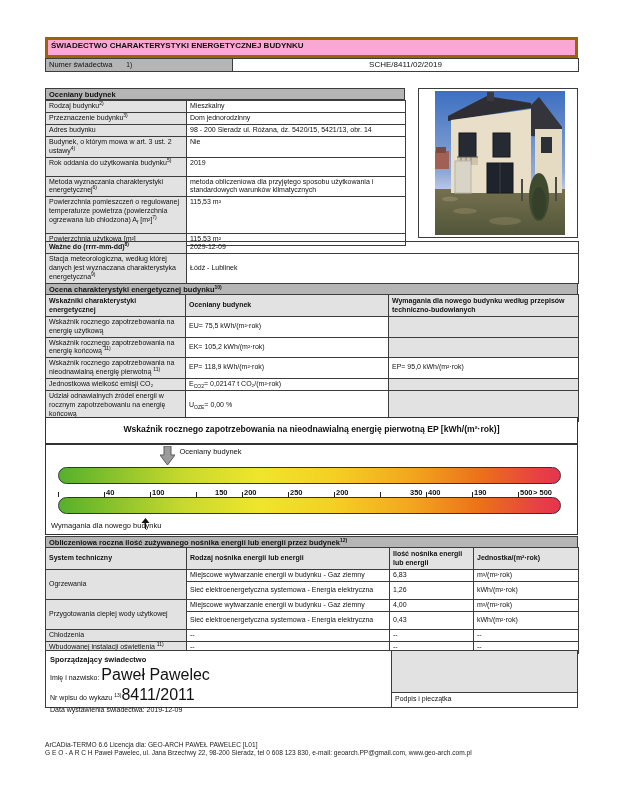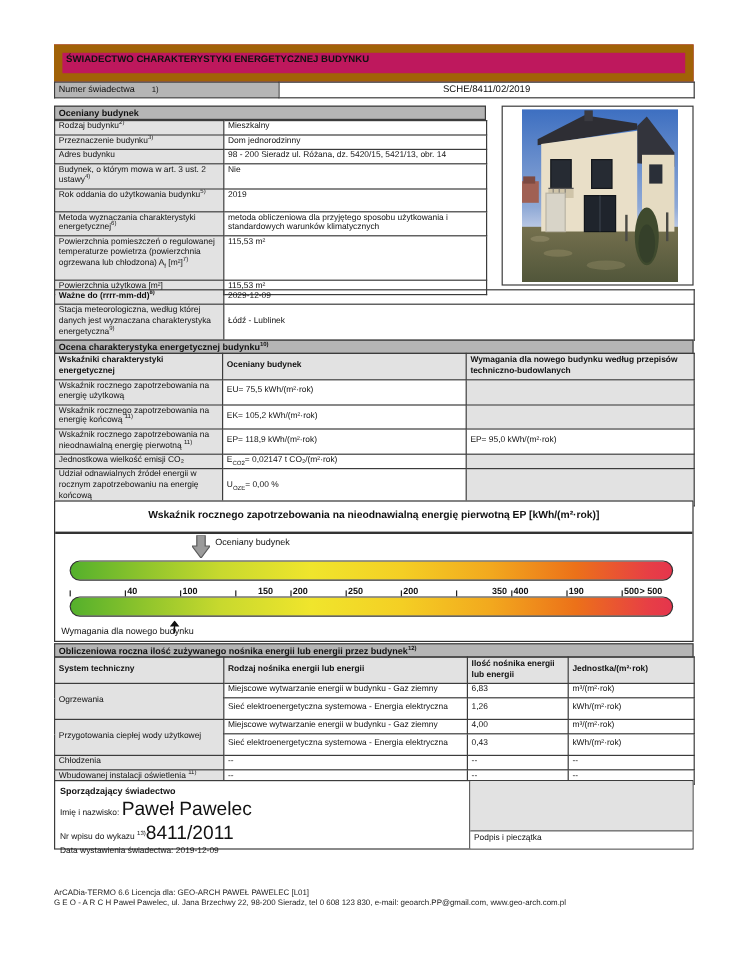--- a/index.html
+++ b/index.html
@@ -11,22 +11,22 @@
   td,th{border:1px solid #3c3c3c;font-size:7px;line-height:1.25;padding:1px 3px;overflow:hidden;}
   .lbl{background:#e2e2e2;}
   .secbar{background:#b5b5b5;border:1px solid #3c3c3c;font-size:7.5px;font-weight:bold;
           padding:1px 3px;height:12px;line-height:9px;}
   sup.fn{font-size:5px;vertical-align:super;line-height:0;}
   sub.sb{font-size:5px;vertical-align:sub;line-height:0;}
   .vtop td{vertical-align:top;}
   .vmid td{vertical-align:middle;}
   .bold{font-weight:bold;}
   
-  .titlebar{background:#be185d;border:7px solid #a16207;font-size:8px;font-weight:bold;
-            height:31px;line-height:11px;padding:0 3px;}
+  .titlebar{background:#f9a8d4;border:3px solid #a16207;font-size:8px;font-weight:bold;
+            height:21px;line-height:11px;padding:0 3px;}
   .numrow{width:533px;}
   .numrow td{height:12px;}
   .numcell{background:#b5b5b5;font-size:7.5px;}
   .numval{text-align:center;font-size:8px;}
   
   .photo-box{left:418px;top:88px;width:160px;height:150px;border:1px solid #3c3c3c;background:#fff;}
   .photo-box svg{position:absolute;left:16px;top:2px;}
   
   .chart{left:45px;top:417px;width:533px;height:118px;border:1px solid #333;background:#fff;}
   .chart-title{height:27px;border-bottom:2px solid #333;text-align:center;font-weight:bold;
@@ -164,21 +164,21 @@
       <td class="lbl bold" style="width:141px;height:12px;"><span>Ważne do (rrrr-mm-dd)</span><sup class="fn">8)</sup></td>
       <td style="width:392px;">2029-12-09</td>
     </tr>
     <tr>
       <td class="lbl" style="height:30px;"><span>Stacja meteorologiczna, według której danych jest wyznaczana charakterystyka energetyczna</span><sup class="fn">9)</sup></td>
       <td>Łódź - Lublinek</td>
     </tr>
   </tbody>
     </table>
 
-  <div class="abs secbar" style="left:45px;top:283px;width:533px;"><span>Ocena charakterystyka energetycznej budynku</span><sup class="fn">10)</sup></div>
+  <div class="abs secbar" style="left:45px;top:283px;width:533px;"><span>Ocena charakterystyki energetycznej budynku</span><sup class="fn">10)</sup></div>
 
   <table class="abs vmid" style="left:45px;top:294px;width:533px;">
     <tbody>
         <tr>
       <td class="lbl bold" style="width:140px;height:22px;">Wskaźniki charakterystyki energetycznej</td>
       <td class="lbl bold" style="width:203px;">Oceniany budynek</td>
       <td class="lbl bold" style="width:190px;">Wymagania dla nowego budynku według przepisów techniczno-budowlanych</td>
     </tr>
     <tr>
       <td class="lbl" style="height:18px;"><span>Wskaźnik rocznego zapotrzebowania na energię użytkową</span></td>

